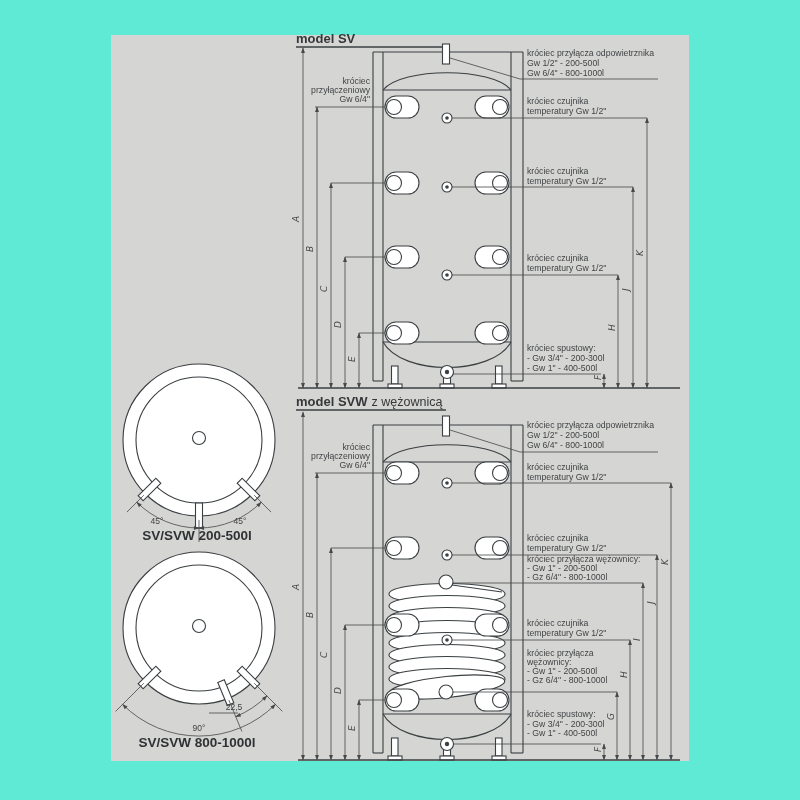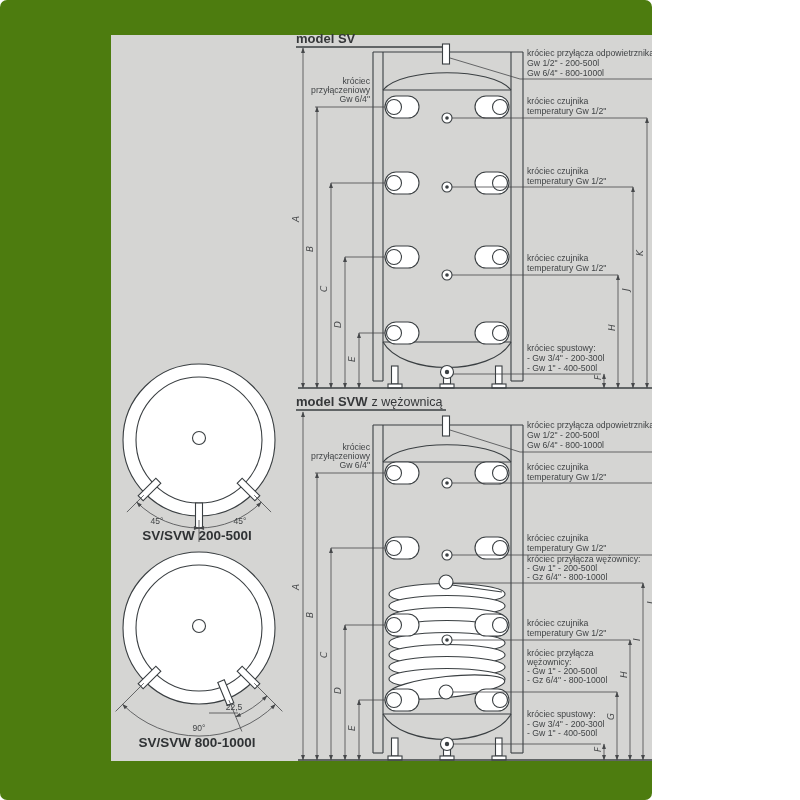--- a/index.html
+++ b/index.html
@@ -1,17 +1,17 @@
 <!DOCTYPE html>
 <html><head>
 <meta charset="utf-8">
 <style>
   html,body{margin:0;padding:0;background:#fff;}
-  .page{position:relative;width:652px;height:800px;background:#4d7c0f;overflow:hidden;
-        font-family:"Liberation Sans",sans-serif;border-radius:7px;}
+  .page{position:relative;width:800px;height:800px;background:#5eead4;overflow:hidden;
+        font-family:"Liberation Sans",sans-serif;}
   svg{display:block;}
   .ln   {stroke:#3a3f42;stroke-width:1.1;fill:none;}
   .lnw  {stroke:#3a3f42;stroke-width:1.1;fill:#fff;}
   .thick{stroke-width:1.3;}
   .dim  {stroke:#46484a;stroke-width:0.8;fill:none;}
   .lead {stroke:#46484a;stroke-width:0.8;fill:none;}
   .lbl  {font-size:8.7px;fill:#414446;}
   .end  {text-anchor:end;}
   .ttl  {font-size:13px;font-weight:bold;fill:#353739;}
   .dletter{font-size:9px;font-style:italic;fill:#46484a;font-family:"DejaVu Sans",sans-serif;}

